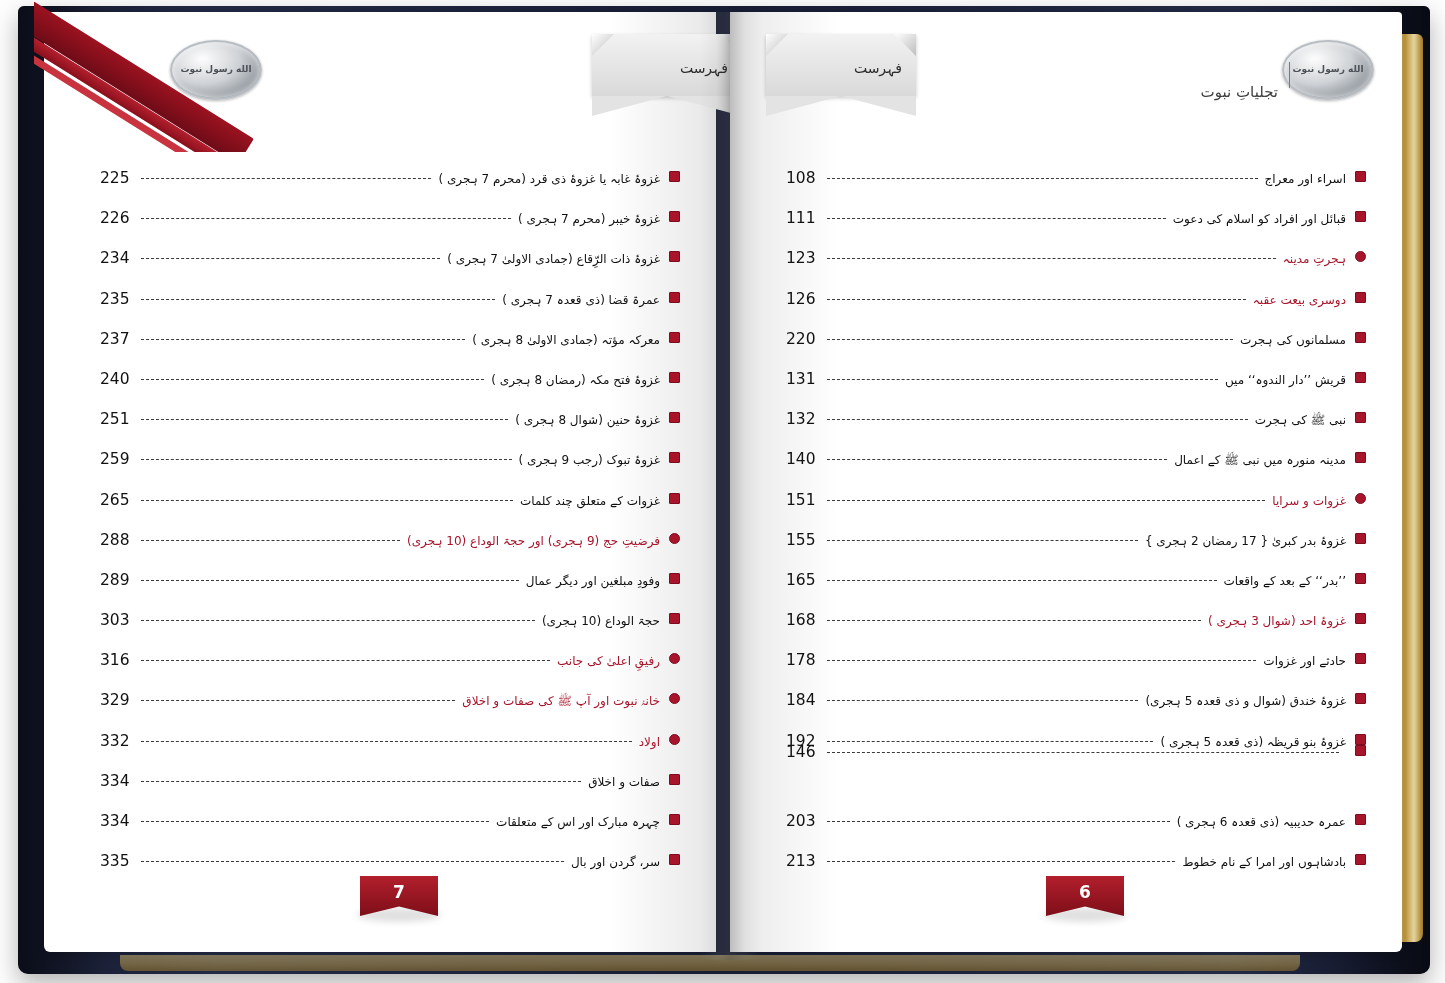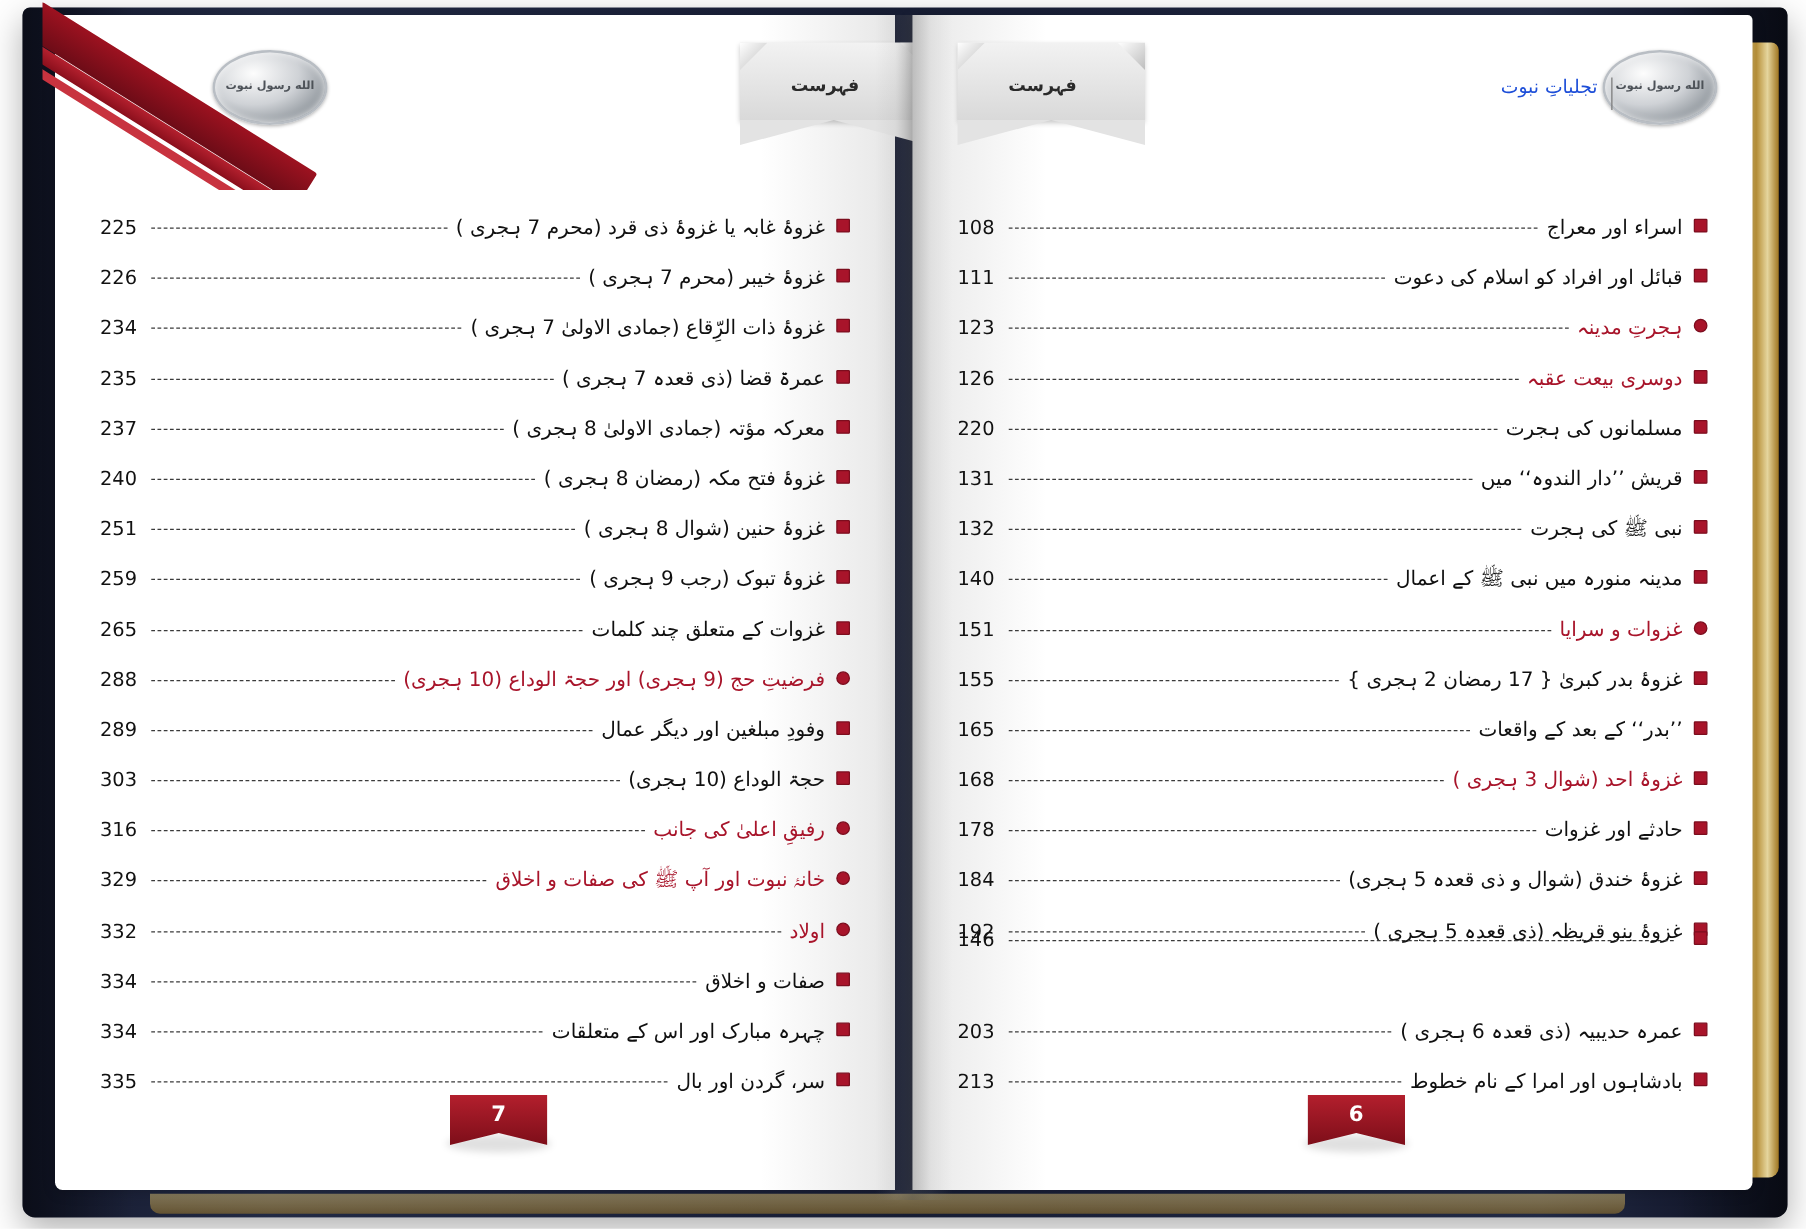--- a/index.html
+++ b/index.html
@@ -204,36 +204,35 @@
     top: 0;
     width: 22px; height: 22px;
     background: linear-gradient(135deg,#ffffff,#bdbdbd);
   }
   .tab .tab-corner-l { left: 0;  clip-path: polygon(0 0, 100% 0, 0 100%); }
   .tab .tab-corner-r { right: 0; clip-path: polygon(100% 0, 100% 100%, 0 0); }
   .tab .tab-label {
     position: absolute;
     left: 0; right: 14px;
     top: 26px;
-    text-align: center;
+    text-align: right;
     font-size: 14px;
     color: #2a2a2a;
     direction: rtl;
     z-index: 3;
-    font-weight: bold;
   }
   .tab.left-tab  { left: 548px; }
   .tab.right-tab { left: 36px; }
 
   .running-title {
     position: absolute;
-    top: 48px;
+    top: 71px;
     right: 124px;
     font-size: 15px;
-    color: #1d4ed8;
+    color: #404040;
     direction: rtl;
   }
   .running-rule {
     position: absolute;
     top: 50px;
     right: 112px;
     width: 1px;
     height: 26px;
     background: #7a7a7a;
   }
@@ -267,41 +266,42 @@
     position: relative;
     top: -1px;
     border-radius: 1px;
   }
   .bullet.sq { border-radius: 1px; }
   .bullet.dot { border-radius: 50%; }
   .title {
     flex: 0 0 auto;
     direction: rtl;
     color: #101010;
-    font-size: 16px;
+    font-size: 12px;
     letter-spacing: 0;
     margin-top: 32px;
   }
   .title.red { color: #a8142a; }
   .leader {
     flex: 1 1 auto;
     margin: 0 7px;
     position: relative;
     top: -4px;
     border-bottom: 1.4px dashed #3a3a3a;
     min-width: 22px;
   }
   .pageno {
     flex: 0 0 auto;
     font-size: 15.5px;
     color: #111111;
     font-family: "DejaVu Sans", "Liberation Sans", sans-serif;
     min-width: 34px;
     text-align: left;
     direction: ltr;
+    margin-left: 20px;
   }
 
   
   .page-flag {
     position: absolute;
     bottom: 36px;
     width: 78px;
     height: 40px;
     background: linear-gradient(180deg,#b31f2d,#7d0e19);
     clip-path: polygon(0 0, 100% 0, 100% 100%, 50% 76%, 0 100%);

